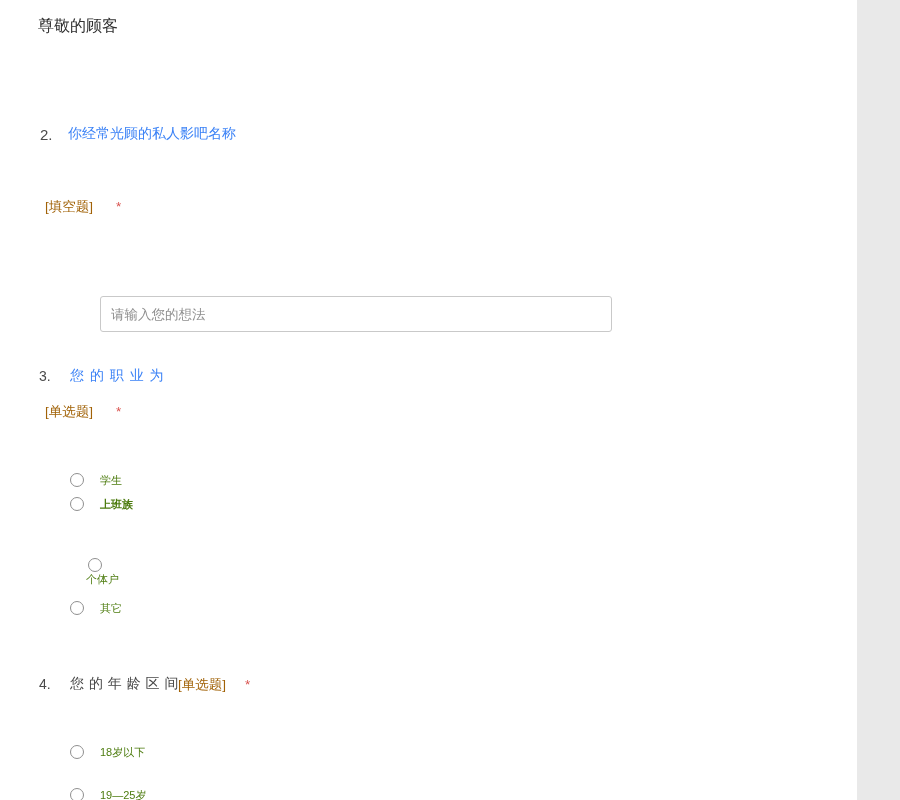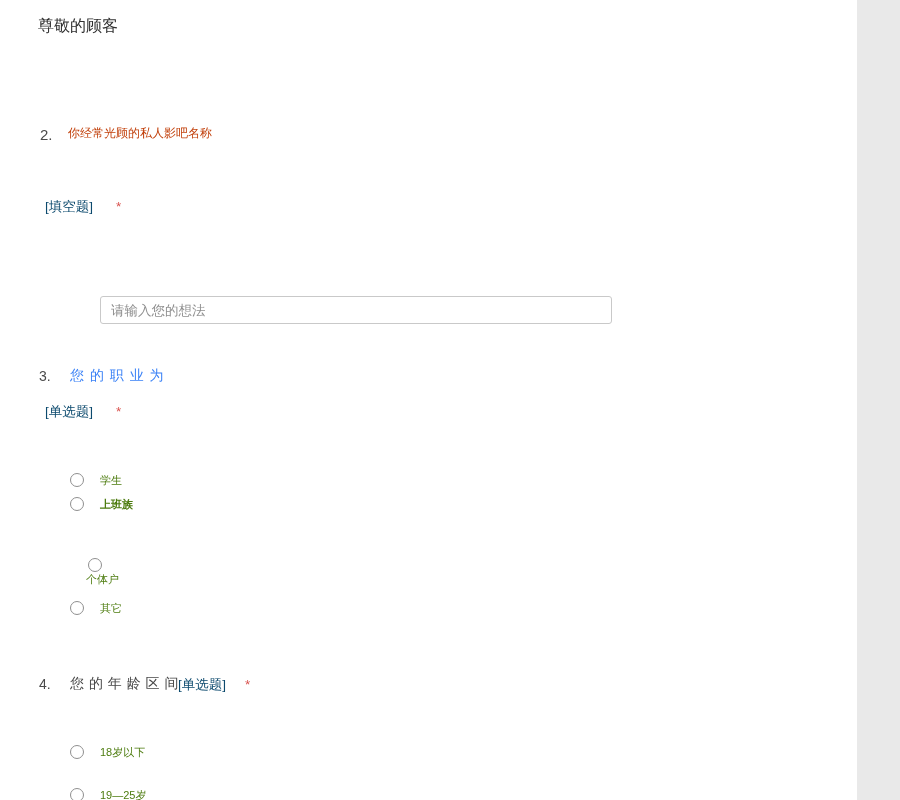--- a/index.html
+++ b/index.html
@@ -15,32 +15,32 @@
     position: absolute; right: 0; top: 0; width: 43px; height: 800px;
     background: #e9e9e9;
   }
   .abs { position: absolute; white-space: nowrap; }
 
   .greeting { left: 38px; top: 16px; font-size: 16px; color: #2f2f2f; }
   .note { left: 65px; top: 53px; font-size: 13px; color: #595959; }
 
   .q-number { font-size: 15px; color: #4a4a4a; }
   .q2-number { left: 40px; top: 126px; }
-  .q2-title { left: 68px; top: 125px; font-size: 12px; color: #c2410c; }
+  .q2-title { left: 68px; top: 125px; font-size: 14px; color: #3b82f6; }
 
-  .meta-row { font-size: 13.5px; color: #0c4a6e; }
+  .meta-row { font-size: 13.5px; color: #a16207; }
   .q2-meta { left: 45px; top: 198px; }
   .q3-meta { left: 45px; top: 403px; }
   .asterisk { color: #d9534f; font-size: 13.5px; }
   .q2-star { left: 116px; top: 199px; }
   .q3-star { left: 116px; top: 404px; }
   .q4-star { left: 245px; top: 677px; }
 
   .text-input {
-    position: absolute; left: 100px; top: 296px; width: 512px; height: 28px;
+    position: absolute; left: 100px; top: 296px; width: 512px; height: 36px;
     border: 1px solid #c9c9c9; border-radius: 3px; background: #fff;
     font-family: "Liberation Sans", "DejaVu Sans", sans-serif;
     font-size: 13.5px; color: #333; padding: 0 10px; outline: none;
   }
   .text-input::placeholder { color: #8f8f8f; opacity: 1; }
 
   .q3-number { left: 39px; top: 368px; font-size: 14px; }
   .q3-title { left: 70px; top: 367px; font-size: 14px; color: #3b82f6; letter-spacing: 1px; }
 
   .q4-number { left: 39px; top: 676px; font-size: 14px; }

